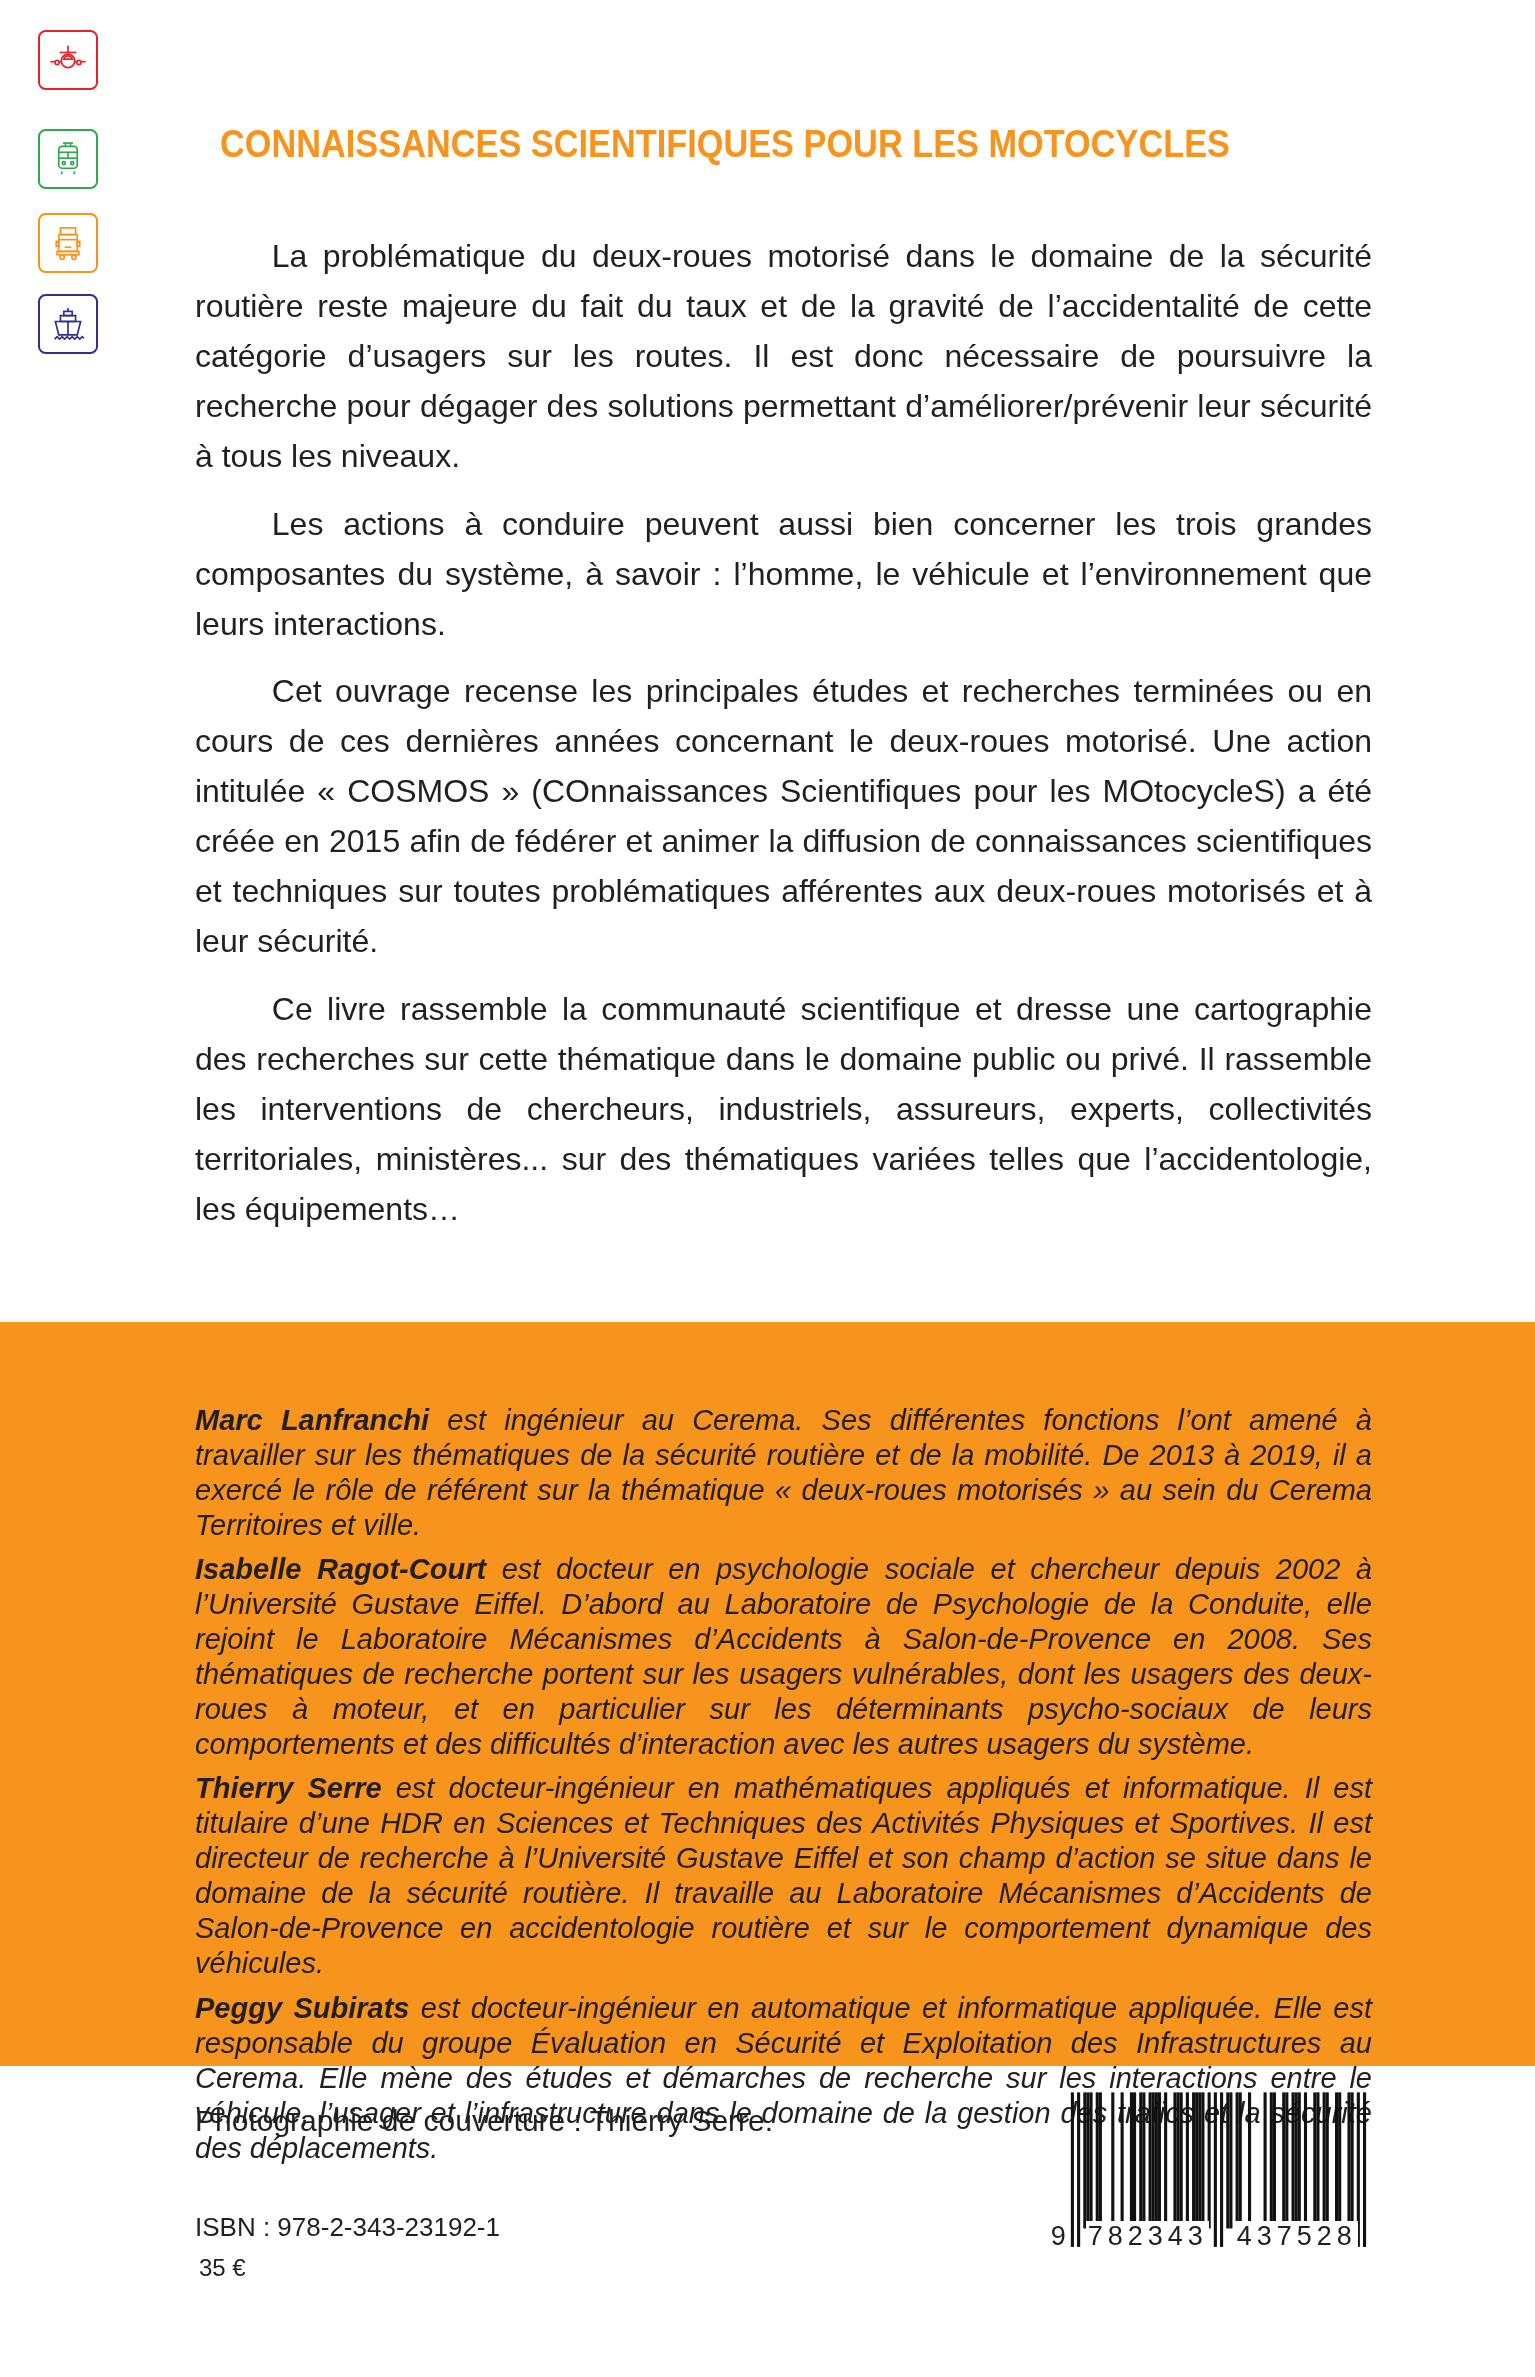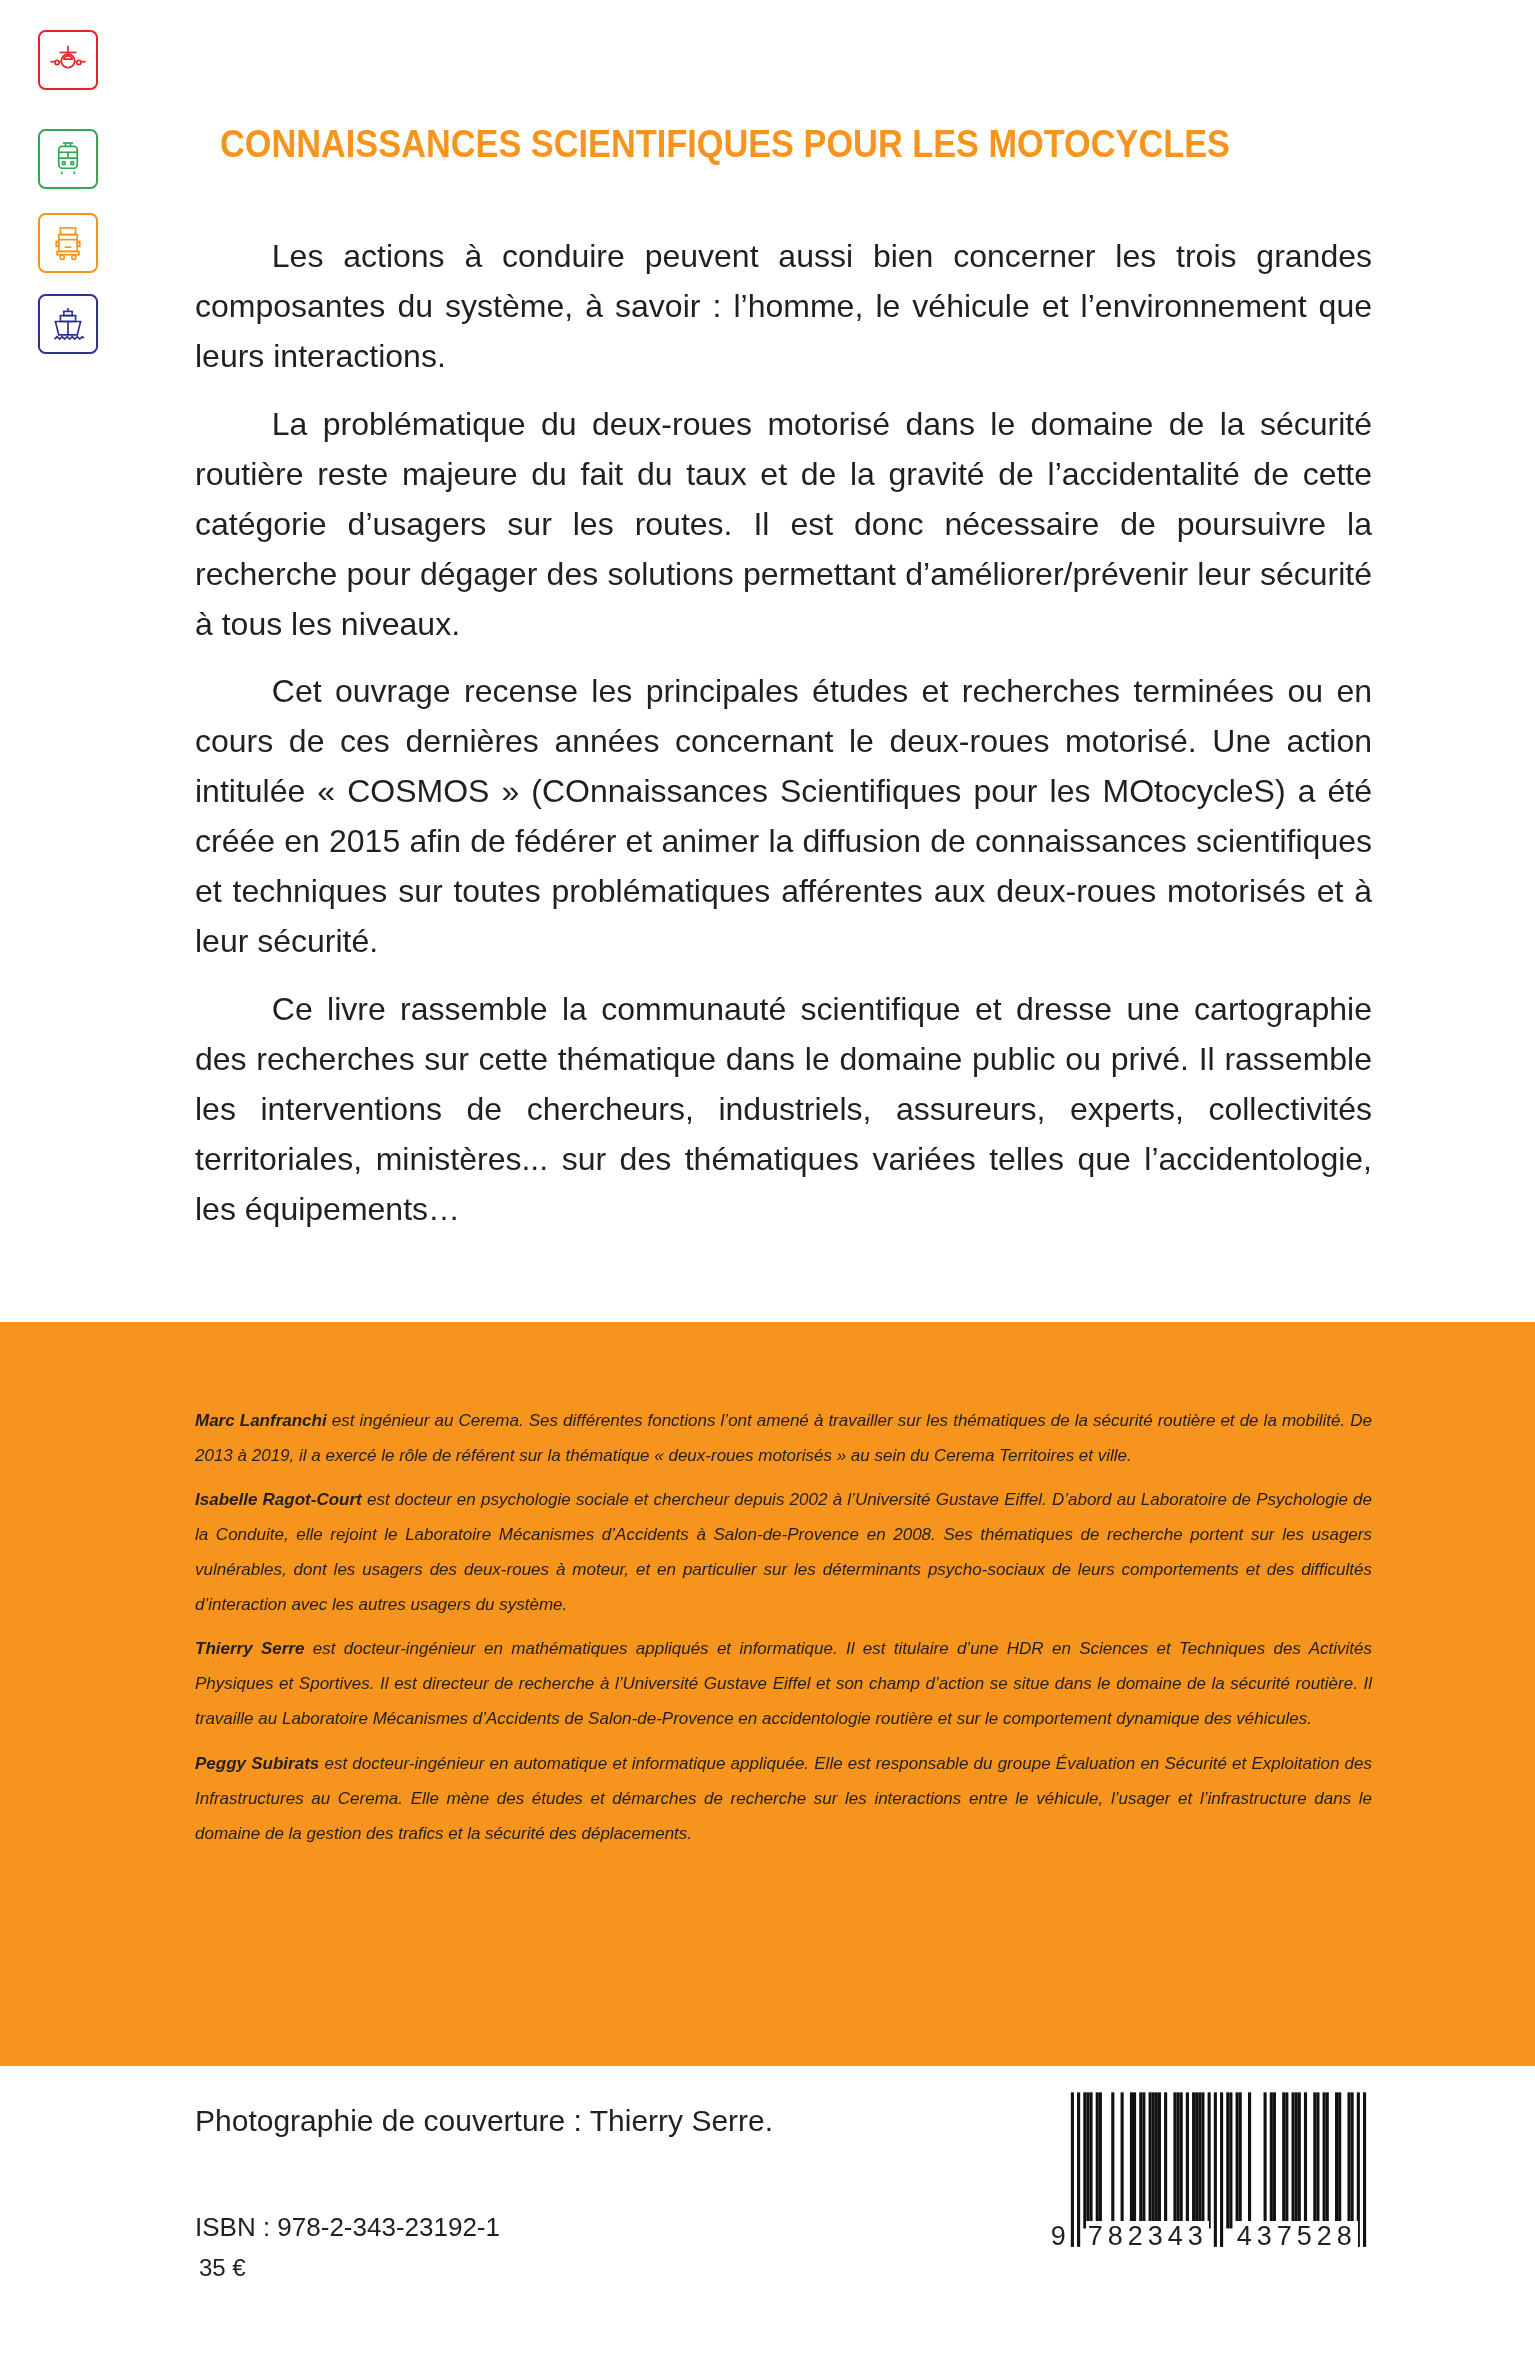--- a/index.html
+++ b/index.html
@@ -32,21 +32,21 @@
   }
   .body-text p { margin: 0 0 17.6px 0; text-indent: 2.4em; }
 
   .orange-band {
     position: absolute; left: 0; top: 1322px; width: 1535px; height: 744px;
     background: #f7941d;
   }
   .bios {
     position: absolute; left: 195px; top: 1403px; width: 1177px;
     font-family: "Liberation Sans", sans-serif; font-style: italic;
-    font-size: 17px; line-height: 35px; text-align: justify; color: #231f20;
+    font-size: 29px; line-height: 35px; text-align: justify; color: #231f20;
   }
   .bios p { margin: 0 0 9.2px 0; }
   .bios .name { font-weight: bold; }
 
   .credit {
     position: absolute; left: 195px; top: 2104px;
     font-size: 30px; color: #231f20;
   }
   .isbn {
     position: absolute; left: 195px; top: 2212px;
@@ -119,22 +119,22 @@
     <rect x="16" y="15" width="18" height="7"></rect>
     <path d="M10 22 L40 22 L36 38 L14 38 Z"></path>
     <line x1="25" y1="22" x2="25" y2="38"></line>
     <path d="M9 43 l3 -3 l3 3 l3 -3 l3 3 l3 -3 l3 3 l3 -3 l3 3 l3 -3 l3 3 l3 -3 l2 2"></path>
   </svg>
 </div>
 
 <div class="title">CONNAISSANCES SCIENTIFIQUES POUR LES MOTOCYCLES</div>
 
 <div class="body-text">
+  <p>La problématique du deux-roues motorisé dans le domaine de la sécurité routière reste majeure du fait du taux et de la gravité de l’accidentalité de cette catégorie d’usagers sur les routes. Il est donc nécessaire de poursuivre la recherche pour dégager des solutions permettant d’améliorer/prévenir leur sécurité à tous les niveaux.</p>
   <p>Les actions à conduire peuvent aussi bien concerner les trois grandes composantes du système, à savoir : l’homme, le véhicule et l’environnement que leurs interactions.</p>
-  <p>La problématique du deux-roues motorisé dans le domaine de la sécurité routière reste majeure du fait du taux et de la gravité de l’accidentalité de cette catégorie d’usagers sur les routes. Il est donc nécessaire de poursuivre la recherche pour dégager des solutions permettant d’améliorer/prévenir leur sécurité à tous les niveaux.</p>
   <p>Cet ouvrage recense les principales études et recherches terminées ou en cours de ces dernières années concernant le deux-roues motorisé. Une action intitulée « COSMOS » (COnnaissances Scientifiques pour les MOtocycleS) a été créée en 2015 afin de fédérer et animer la diffusion de connaissances scientifiques et techniques sur toutes problématiques afférentes aux deux-roues motorisés et à leur sécurité.</p>
   <p>Ce livre rassemble la communauté scientifique et dresse une cartographie des recherches sur cette thématique dans le domaine public ou privé. Il rassemble les interventions de chercheurs, industriels, assureurs, experts, collectivités territoriales, ministères... sur des thématiques variées telles que l’accidentologie, les équipements…</p>
 </div>
 
 <div class="orange-band"></div>
 <div class="bios">
   <p><span class="name">Marc Lanfranchi</span><span> est ingénieur au Cerema. Ses différentes fonctions l’ont amené à travailler sur les thématiques de la sécurité routière et de la mobilité. De 2013 à 2019, il a exercé le rôle de référent sur la thématique « deux-roues motorisés » au sein du Cerema Territoires et ville.</span></p>
   <p><span class="name">Isabelle Ragot-Court</span><span> est docteur en psychologie sociale et chercheur depuis 2002 à l’Université Gustave Eiffel. D’abord au Laboratoire de Psychologie de la Conduite, elle rejoint le Laboratoire Mécanismes d’Accidents à Salon-de-Provence en 2008. Ses thématiques de recherche portent sur les usagers vulnérables, dont les usagers des deux-roues à moteur, et en particulier sur les déterminants psycho-sociaux de leurs comportements et des difficultés d’interaction avec les autres usagers du système.</span></p>
   <p><span class="name">Thierry Serre</span><span> est docteur-ingénieur en mathématiques appliqués et informatique. Il est titulaire d’une HDR en Sciences et Techniques des Activités Physiques et Sportives. Il est directeur de recherche à l’Université Gustave Eiffel et son champ d’action se situe dans le domaine de la sécurité routière. Il travaille au Laboratoire Mécanismes d’Accidents de Salon-de-Provence en accidentologie routière et sur le comportement dynamique des véhicules.</span></p>
   <p><span class="name">Peggy Subirats</span><span> est docteur-ingénieur en automatique et informatique appliquée. Elle est responsable du groupe Évaluation en Sécurité et Exploitation des Infrastructures au Cerema. Elle mène des études et démarches de recherche sur les interactions entre le véhicule, l’usager et l’infrastructure dans le domaine de la gestion des trafics et la sécurité des déplacements.</span></p>

